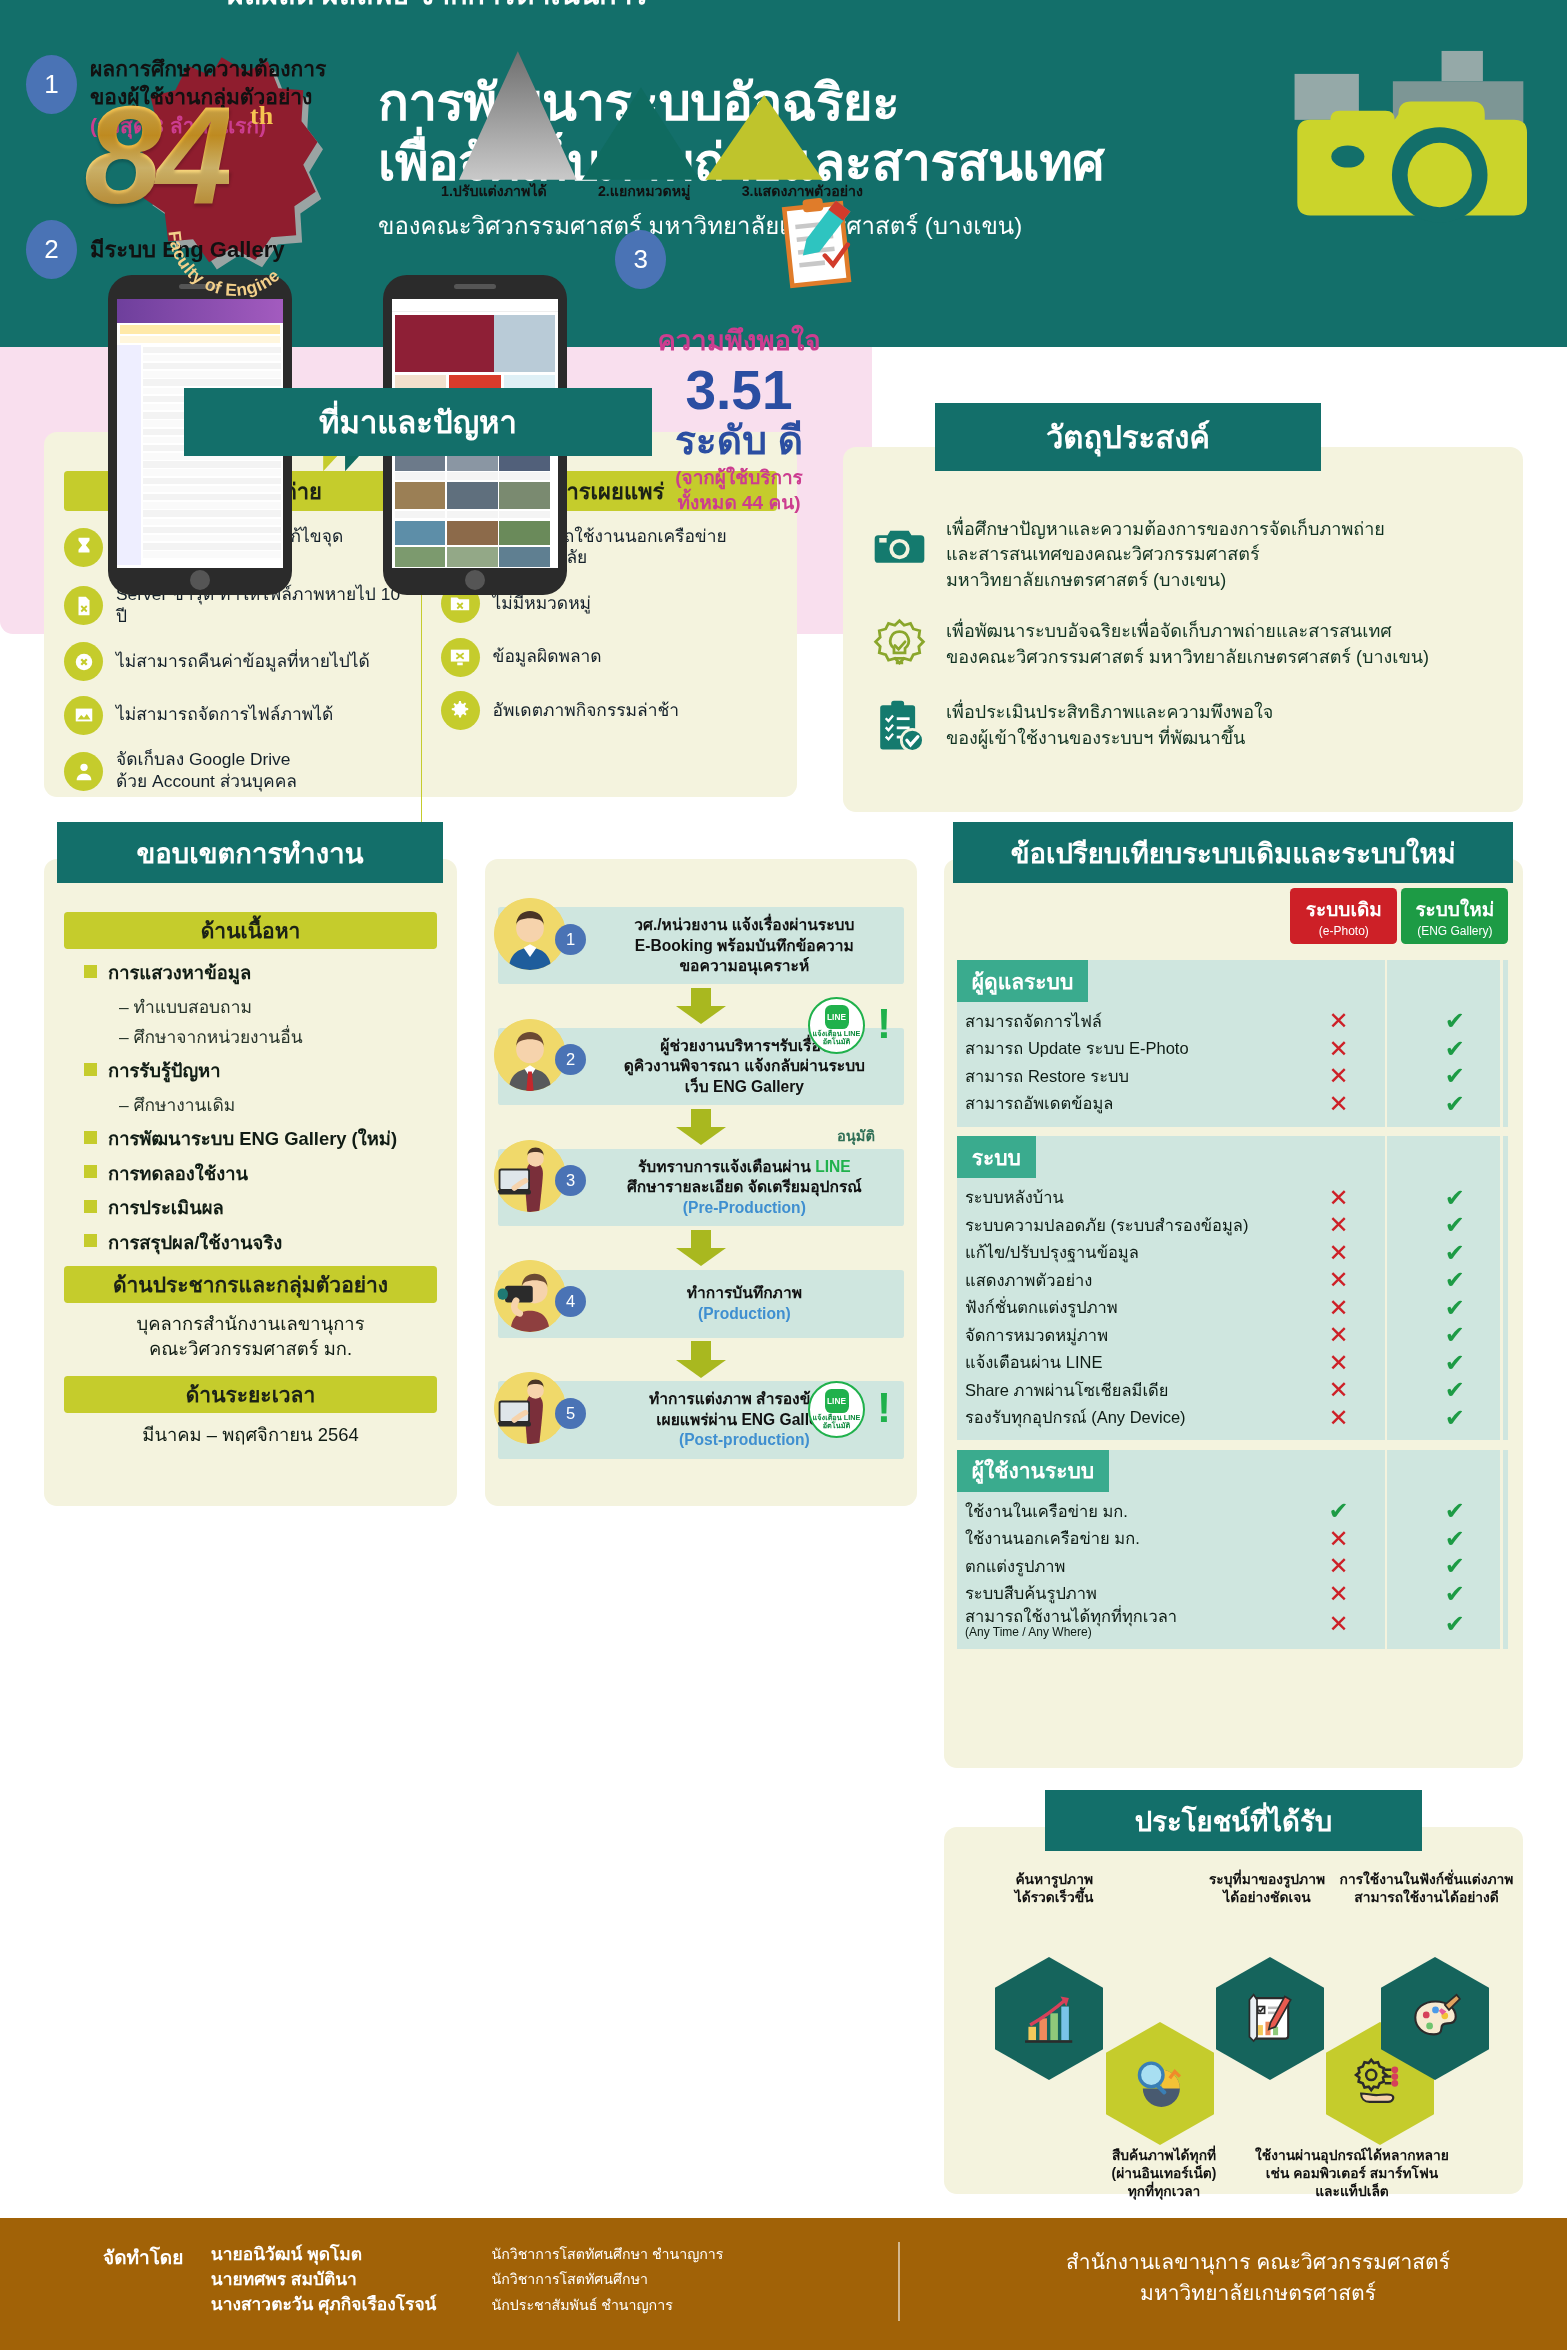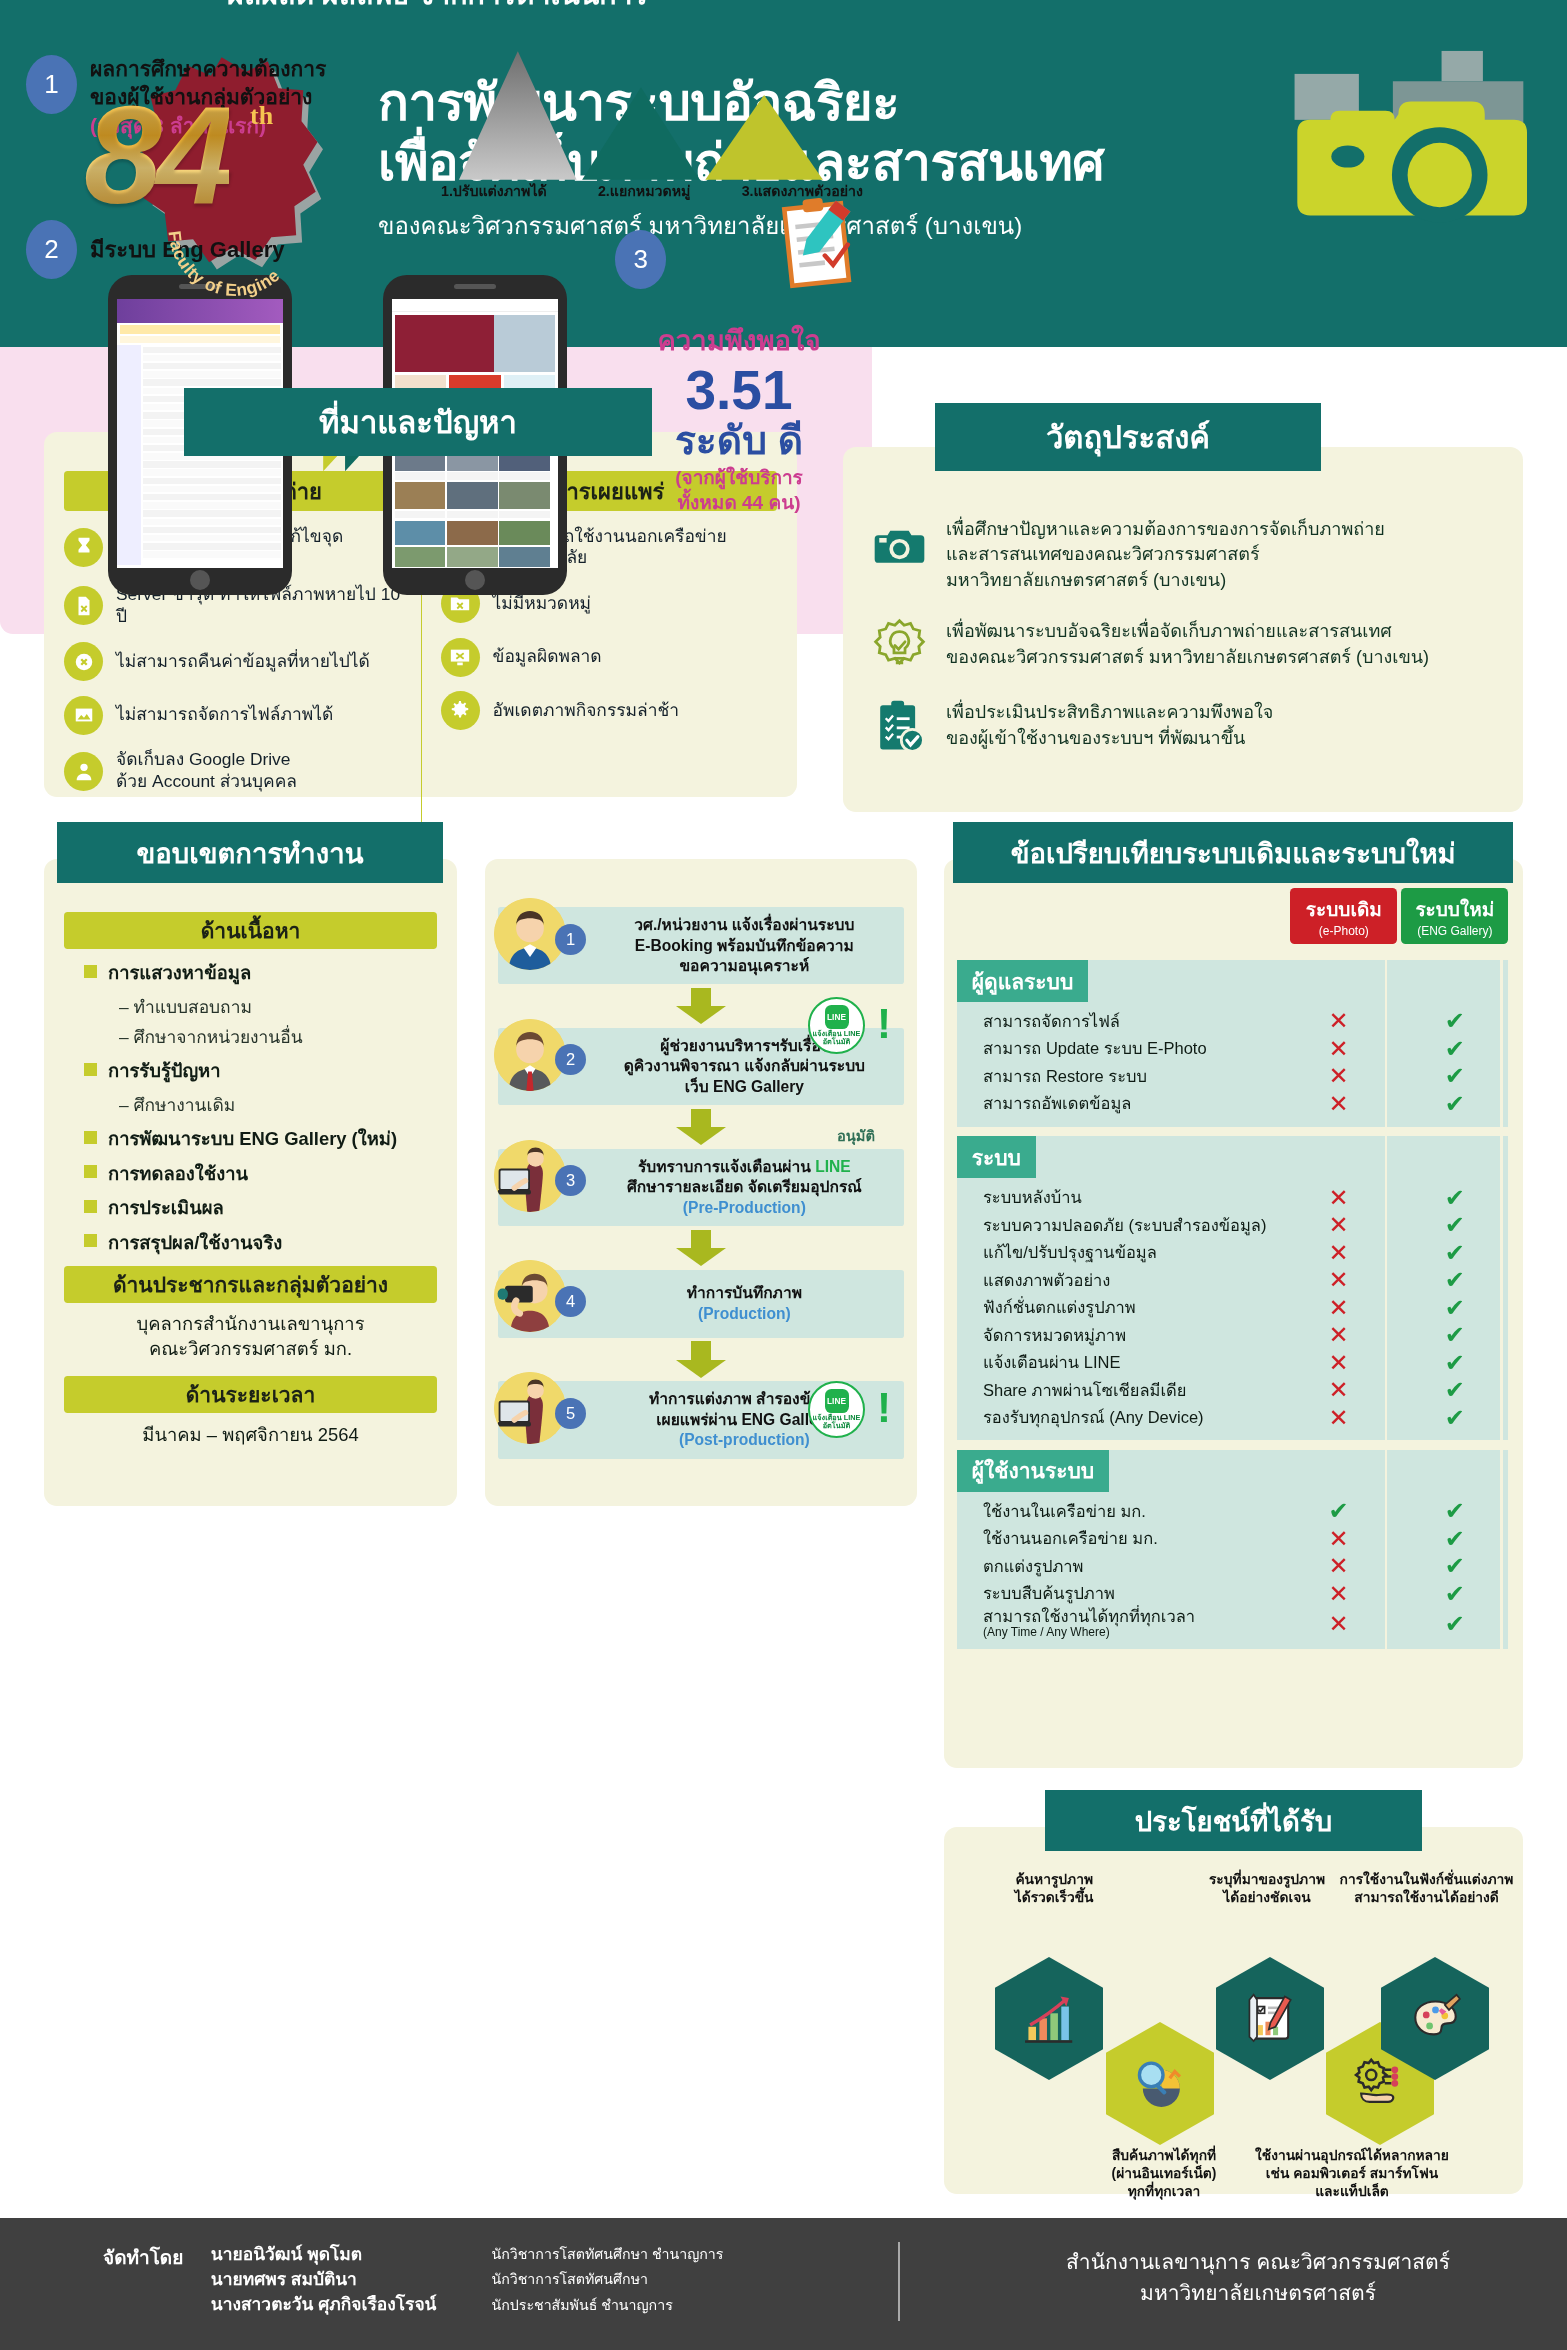--- a/index.html
+++ b/index.html
@@ -149,21 +149,21 @@
   .cmp-hc{ width:107px; border-radius:4.6px; color:#fff; text-align:center; padding:5.5px 1.8px 6.4px; }
   .cmp-hc .t1{ font-size:19px; font-weight:bold; }
   .cmp-hc .t2{ font-size:12px; }
   .cmp-old{ background:#cd2027; }
   .cmp-new{ background:#1d9b45; }
   .cmp-grid{ position:absolute; left:13px; right:14.7px; top:101px; }
   .cmp-group{ background:#cfe6df; margin-bottom:9.2px; position:relative; }
   .cmp-gt{ background:#3aab8e; color:#fff; font-size:21px; font-weight:bold; padding:4.6px 14.7px; display:inline-block; }
   .cmp-rows{ padding:5.5px 0 9.2px; }
   .cmp-row{ display:flex; align-items:center; min-height:27.5px; }
-  .cmp-lbl{ flex:1; font-size:16.5px; padding-left:26px; color:#0e1b14; line-height:1.15; }
+  .cmp-lbl{ flex:1; font-size:16.5px; padding-left:8px; color:#0e1b14; line-height:1.15; }
   .cmp-lbl small{ font-size:12px; display:block; }
   .cmp-cell{ flex:0 0 107px; text-align:center; }
   .cmp-cell + .cmp-cell{ margin-left:9.2px; }
   .mk-x{ color:#cd2027; font-size:24px; font-weight:bold; line-height:1; }
   .mk-v{ color:#1d9b45; font-size:24px; font-weight:bold; line-height:1; }
   .cmp-vline{ position:absolute; top:0; bottom:0; width:2.8px; background:#f4f3de; }
 
   
   #results{ left:44px; top:1561px; width:872px; height:634px; background:#f9dfee; border-radius:13px; }
   #results .ribbon{ left:116px; top:-37px; width:643px; height:61px; font-size:28.5px; }
@@ -196,21 +196,21 @@
   #benefits .ribbon{ left:101px; top:-37px; width:377px; height:61px; font-size:27.5px; }
   .hexwrap{ position:absolute; inset:0; }
   .hex{ position:absolute; width:108px; height:123px;
     clip-path:polygon(50% 0%,100% 25%,100% 75%,50% 100%,0% 75%,0% 25%);
     display:flex; align-items:center; justify-content:center; }
   .hex.dark{ background:#15645c; }
   .hex.lime{ background:#c5cc2c; }
   .bcap{ position:absolute; font-size:13.8px; font-weight:bold; text-align:center; color:#111; line-height:1.3;}
 
   
-  .footer{ position:absolute; left:0; top:2218px; width:1568px; height:133px; background:#404040; color:#fff; }
+  .footer{ position:absolute; left:0; top:2218px; width:1568px; height:133px; background:#a16207; color:#fff; }
   .f-left{ position:absolute; left:103px; top:24px; display:flex; gap:27.5px; }
   .f-lbl{ font-size:19px; font-weight:bold; }
   .f-names div{ font-size:17.4px; font-weight:bold; line-height:1.45; }
   .f-roles{ margin-left:27.5px; }
   .f-roles div{ font-size:14.2px; line-height:1.79; }
   .f-div{ position:absolute; left:898px; top:24px; width:1.8px; height:79px; background:rgba(255,255,255,.55);}
   .f-right{ position:absolute; left:955px; top:27.5px; width:606px; text-align:center; }
   .f-right div{ font-size:21px; line-height:1.5; }
 </style>
 </head>

